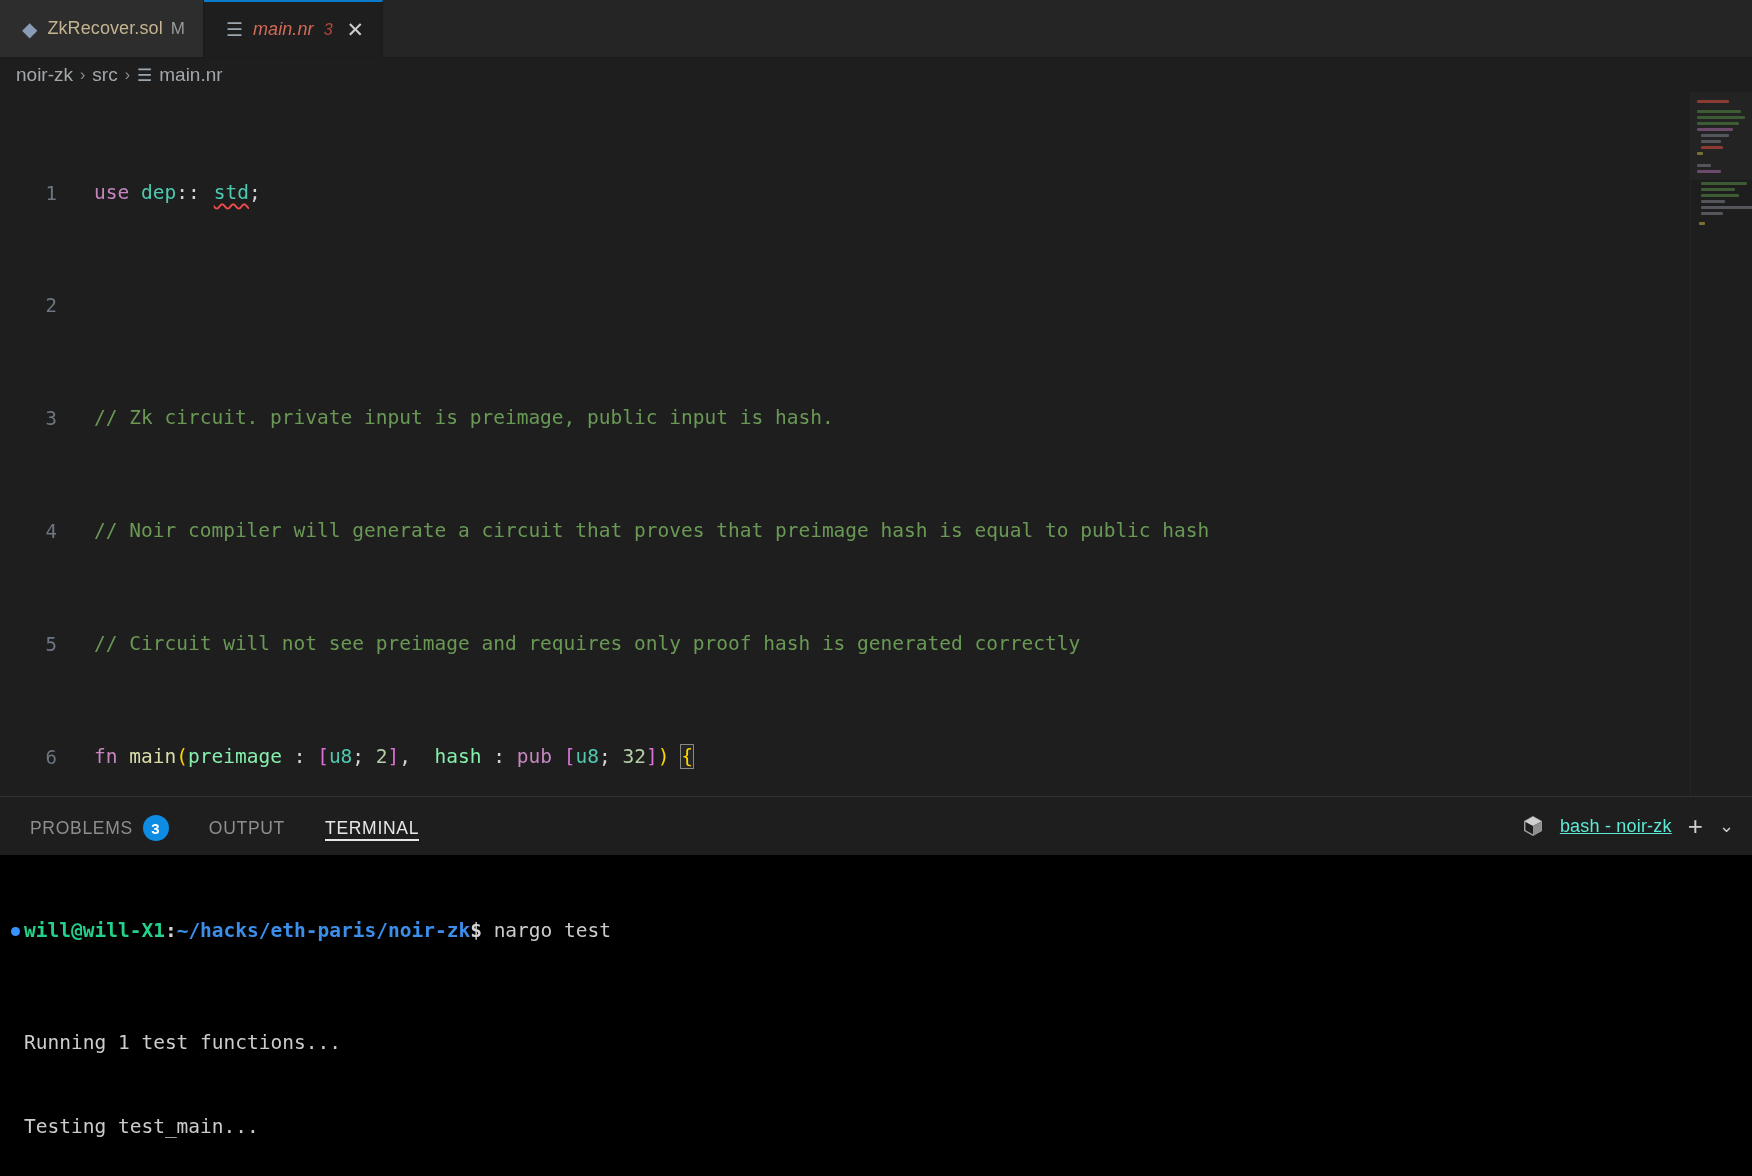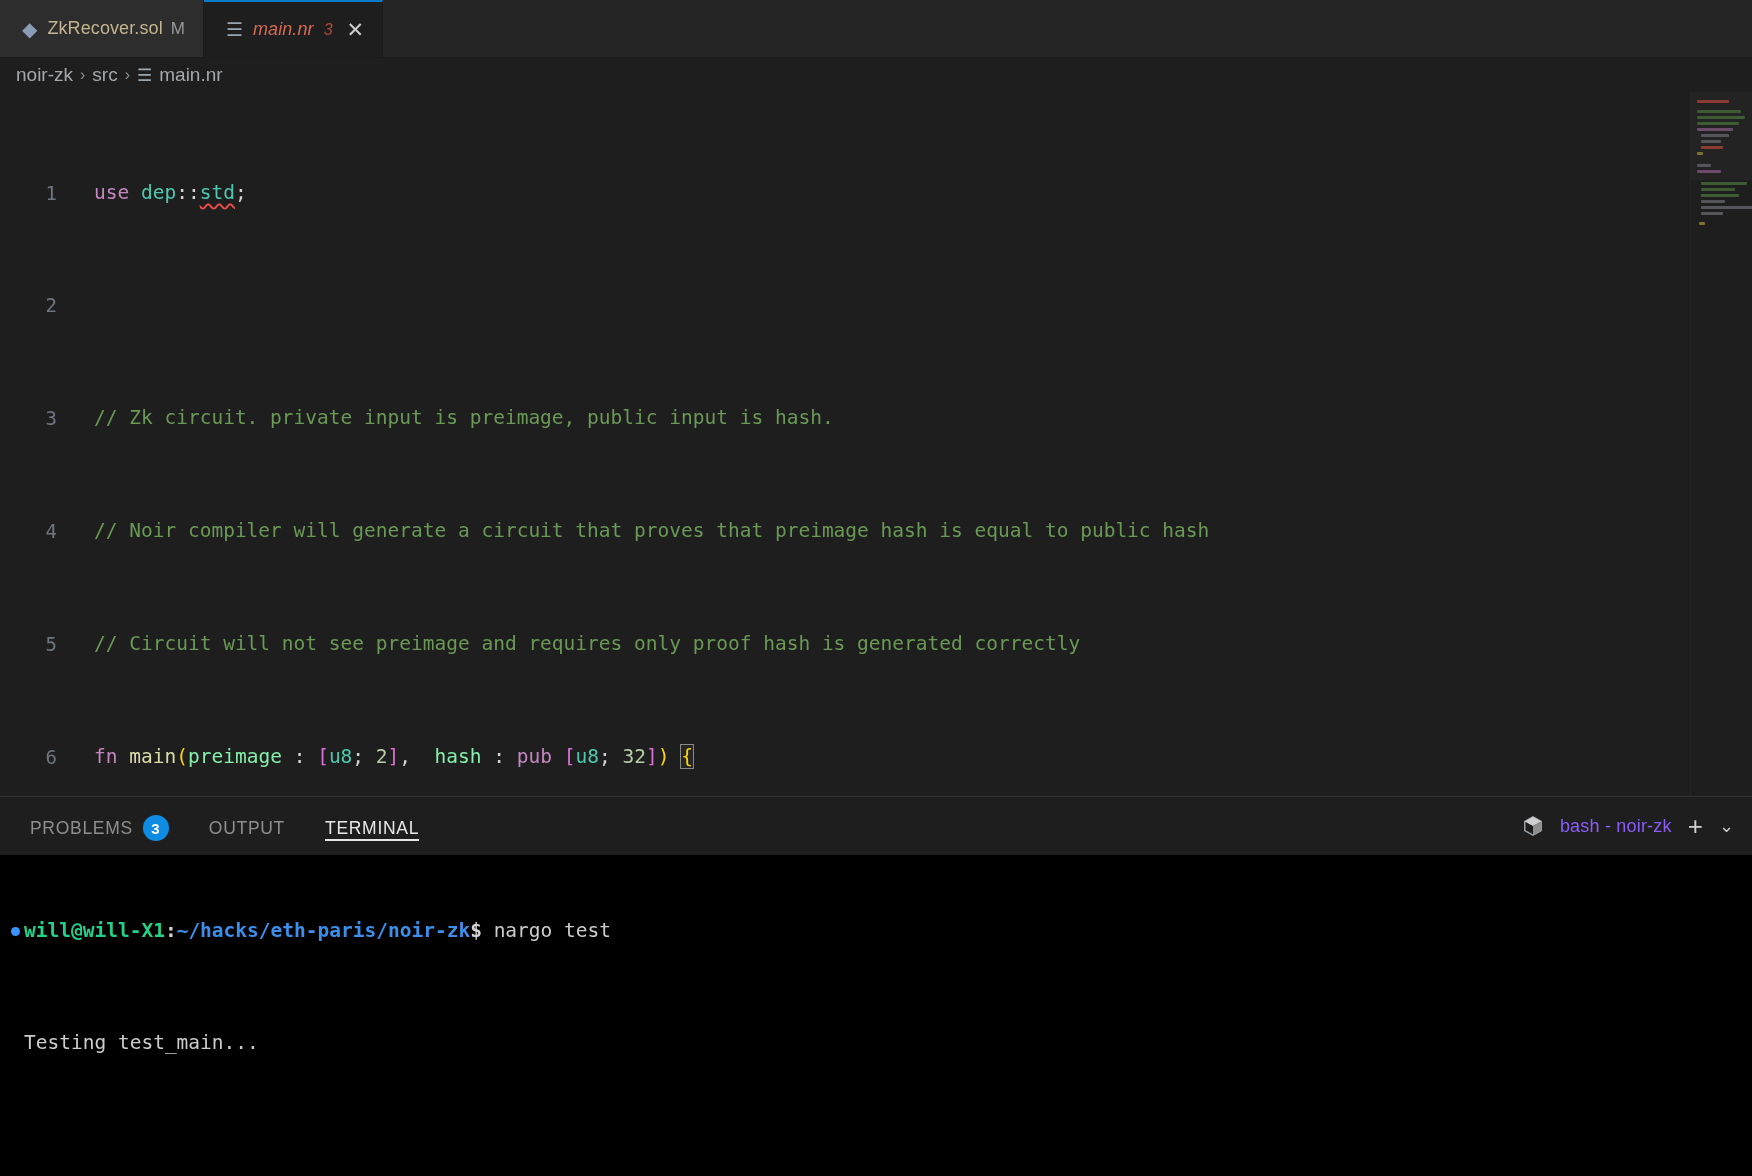--- a/index.html
+++ b/index.html
@@ -82,20 +82,21 @@
   .var   { color: #86efac; }           
   .op    { color: #d4d4d4; }
   .br1   { color: #ffd700; }           
   .br2   { color: #da70d6; }           
   .punct { color: #d4d4d4; }
 
   .squiggle {
     text-decoration: underline wavy #f14c4c;
     text-underline-offset: 4px;
     text-decoration-thickness: 1.6px;
+    margin-left: 14px;
   }
   .bmatch { outline: 1px solid #888888; background: rgba(255,255,255,0.04); }
 
   
   .minimap {
     position: absolute; top: 0; right: 0; width: 62px; bottom: 0;
     background: #1e1e1e; border-left: 1px solid #252525;
   }
   .mm-slider { position:absolute; top:0; left:0; right:0; height:88px; background: rgba(255,255,255,0.025); }
   .mm-row { position:absolute; height:3px; border-radius:1px; }
@@ -121,21 +122,21 @@
   .ptab.active { color: #e7e7e7; }
   .ptab.active::after {
     content:""; position:absolute; left:0; right:0; bottom: 14px; height:2px; background:#e7e7e7;
   }
   .pbadge {
     background: #0e8ce4; color:#fff; border-radius: 999px;
     min-width: 26px; height: 26px; display:inline-flex; align-items:center; justify-content:center;
     font-size: 15px; font-weight:600; padding: 0 7px;
   }
   .panel-right { margin-left:auto; display:flex; align-items:center; gap:16px; color:#cfcfcf; }
-  .term-name { font-size: 18px; color:#8b5cf6; letter-spacing:.2px; }
+  .term-name { font-size: 18px; color:#5eead4; letter-spacing:.2px;text-decoration:underline; }
   .pbtn { font-size: 26px; color:#cfcfcf; cursor:pointer; line-height:1; }
   .pbtn.chev { font-size: 18px; }
 
   
   .terminal {
     flex: 1 1 auto; padding: 6px 0 0 0;
     font-family: "DejaVu Sans Mono", "Liberation Mono", monospace;
     font-size: 19.5px; line-height: 28px;
     color: #cccccc; white-space: pre; overflow:hidden;
     background:#000000;
@@ -295,20 +296,24 @@
     </div>
 
     <div class="terminal">
       <div class="tline">
         <span class="tmark"><span class="dot-filled"></span></span>
         <span class="tuser">will@will-X1</span><span class="tcolon">:</span><span class="tpath">~/hacks/eth-paris/noir-zk</span><span class="tdollar">$</span><span class="tcmd"> nargo test</span>
       </div>
 
       <div class="tline">
         <span class="tmark"></span>
+        <span class="tout">Running 1 test functions...</span>
+      </div>
+      <div class="tline">
+        <span class="tmark"></span>
         <span class="tout">Testing test_main...</span>
       </div>
       
       
 
       
     </div>
   </div>
 
 </div>

